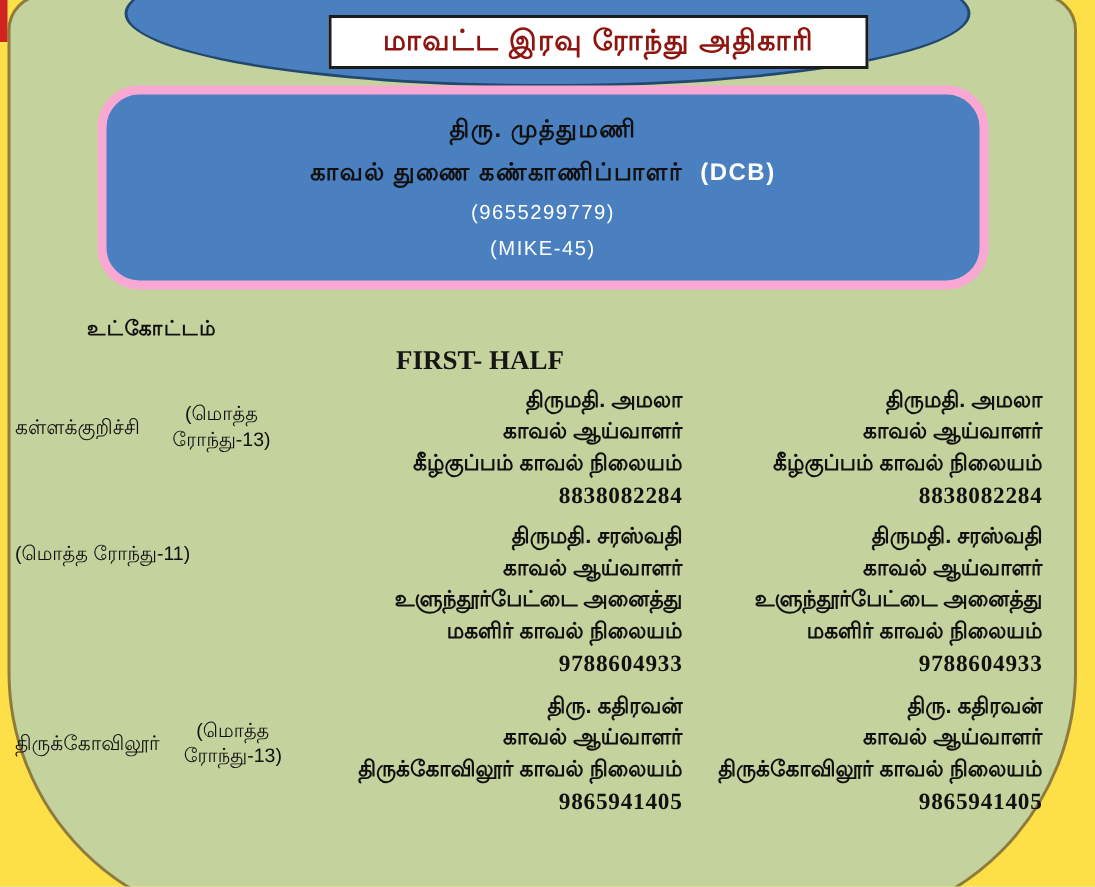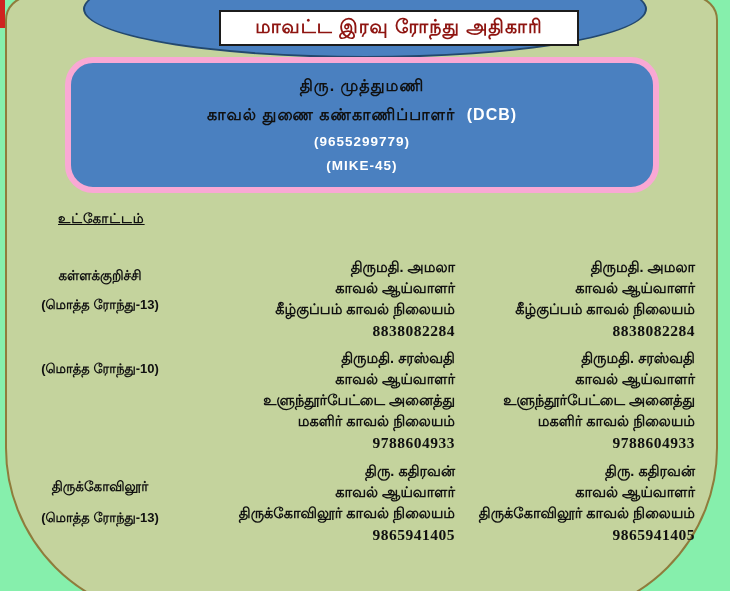--- a/index.html
+++ b/index.html
@@ -1,19 +1,19 @@
 <!DOCTYPE html>
 <html><head>
 <meta charset="utf-8">
 <style>
   html,body{margin:0;padding:0;}
   .page{
     position:relative;
     width:730px;height:591px;
-    background:#86efac;
+    background:#fde047;
     overflow:hidden;
     font-family:"Liberation Sans", sans-serif;
   }
   
   .green-sheet{
     position:absolute;
     left:5px;top:-4px;
     width:709px;height:618px;
     background:#c4d39d;
     border:2px solid #8f7c3c;
@@ -53,46 +53,45 @@
     border-radius:28px;
     display:flex;flex-direction:column;
     align-items:center;justify-content:space-evenly;
     padding:6px 0;
     box-sizing:border-box;
     text-align:center;
   }
   .officer-name{font-weight:bold;font-size:16px;color:#101010;letter-spacing:1px;}
   .officer-desig{font-weight:bold;font-size:16px;color:#101010;letter-spacing:1px;}
   .officer-desig .suffix{color:#ffffff;margin-left:6px;}
-  .officer-phone,.officer-callsign{font-weight:bold;font-size:13.5px;color:#ffffff;letter-spacing:1px;}
+  .officer-phone,.officer-callsign{font-weight:normal;font-size:13.5px;color:#ffffff;letter-spacing:1px;}
   
   .subdiv-header{
     position:absolute;left:58px;top:211px;
     font-weight:bold;font-size:13.5px;color:#101010;
-    text-decoration:underline;
     letter-spacing:1px;
   }
   .section-header{
     position:absolute;left:300px;top:201px;width:200px;
     text-align:center;
     font-weight:bold;font-size:14px;color:#e3291e;
   }
   .col-header{
     position:absolute;top:230px;width:200px;
     text-align:center;
     font-family:"Liberation Serif", serif;
     font-weight:bold;font-size:18px;color:#161616;
   }
   .col-header.first{left:220px;}
   .col-header.second{left:466px;}
   
   .row-label{
     position:absolute;left:10px;width:180px;
-    display:flex;flex-direction:column;align-items:center;
-    text-align:center;color:#101010;font-weight:bold;font-size:13.5px;justify-content:center;
+    display:flex;align-items:center;
+    text-align:center;color:#101010;font-weight:normal;font-size:13.5px;
   }
   .row-label .rounds{font-size:13px;}
   .cell{
     position:absolute;width:270px;
     display:flex;flex-direction:column;align-items:flex-end;
     text-align:center;color:#101010;
     font-weight:bold;font-size:14.5px;line-height:21px;
   }
   .cell.first{left:185px;}
   .cell.second{left:425px;}
@@ -123,40 +122,41 @@
     <div class="officer-name">திரு. முத்துமணி</div>
     <div class="officer-desig">
       <span>காவல் துணை கண்காணிப்பாளர்</span>
       <span class="suffix">(DCB)</span>
     </div>
     <div class="officer-phone">(9655299779)</div>
     <div class="officer-callsign">(MIKE-45)</div>
   </div>
 
   <div class="subdiv-header">உட்கோட்டம்</div>
+  <div class="col-header first">FIRST- HALF</div>
 
   <div class="row-label label-r1">
     <span>கள்ளக்குறிச்சி</span>
     <span class="rounds">(மொத்த ரோந்து-13)</span>
   </div>
   <div class="cell first cell-r1">
     <span>திருமதி. அமலா</span>
     <span>காவல் ஆய்வாளர்</span>
     <span>கீழ்குப்பம் காவல் நிலையம்</span>
     <span class="num">8838082284</span>
   </div>
   <div class="cell second cell-r1">
     <span>திருமதி. அமலா</span>
     <span>காவல் ஆய்வாளர்</span>
     <span>கீழ்குப்பம் காவல் நிலையம்</span>
     <span class="num">8838082284</span>
   </div>
 
   <div class="row-label label-r2">
-    <span class="rounds">(மொத்த ரோந்து-10)</span>
+    <span class="rounds">(மொத்த ரோந்து-11)</span>
   </div>
   <div class="cell first cell-r2">
     <span>திருமதி. சரஸ்வதி</span>
     <span>காவல் ஆய்வாளர்</span>
     <span>உளுந்தூர்பேட்டை அனைத்து</span>
     <span>மகளிர் காவல் நிலையம்</span>
     <span class="num">9788604933</span>
   </div>
   <div class="cell second cell-r2">
     <span>திருமதி. சரஸ்வதி</span>

